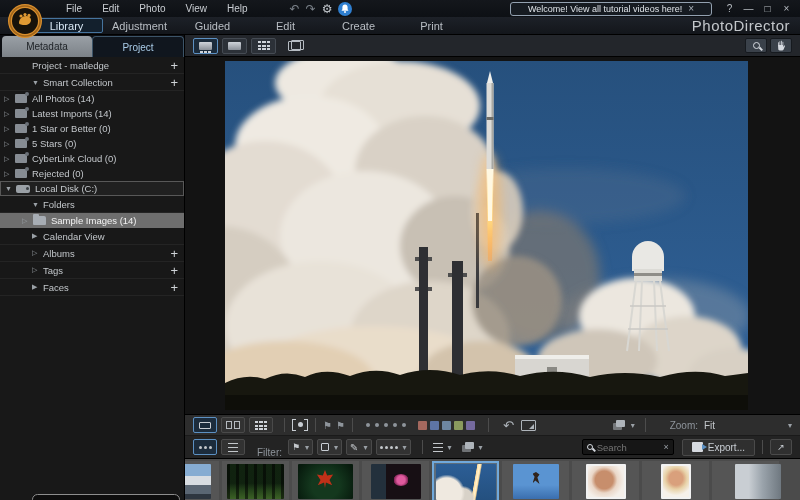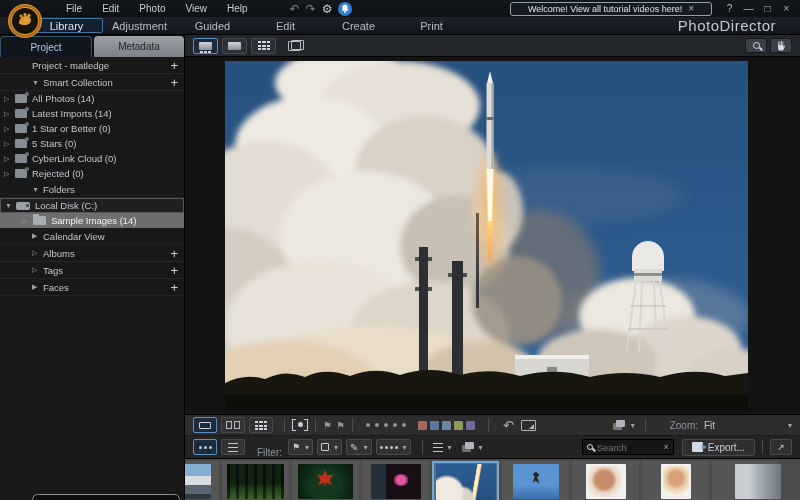--- a/index.html
+++ b/index.html
@@ -26,21 +26,21 @@
   .winctl span { font-size:10px; color:#b8bdc3; width:19px; text-align:center; }
 
   
   .modetabs { position:absolute; left:0; top:17px; width:800px; height:18px;
     background:linear-gradient(#1d2128,#13161b); border-bottom:1px solid #000;
     display:flex; align-items:center; }
   .mtab { width:73px; text-align:center; font-size:11px; color:#b9bec4; }
   .mtab:first-child { margin-left:30px; }
   .mtab.active { border:1px solid #46749e; background:#13202d; color:#d7e6f3;
     border-radius:2px; height:15px; line-height:14px; }
-  .brand { margin-left:auto; margin-right:24px; font-size:15px; color:#c3c7cb; letter-spacing:.5px; }
+  .brand { margin-left:auto; margin-right:10px; font-size:15px; color:#c3c7cb; letter-spacing:.5px; }
 
   
   .body { position:absolute; top:35px; left:0; width:800px; height:465px; display:flex; }
   .sidebar { position:relative; width:185px; height:465px; background:#181818;
     border-right:1px solid #000; overflow:hidden; }
   .main { position:relative; width:615px; height:465px; display:flex; flex-direction:column; }
 
   
   .ptabs { display:flex; height:22px; background:#0c0e12; }
   .ptab { flex:1; display:flex; align-items:center; justify-content:center;
@@ -245,22 +245,22 @@
     <span class="mtab">Edit</span>
     <span class="mtab">Create</span>
     <span class="mtab">Print</span>
     <span class="brand">PhotoDirector</span>
   </div>
 
   <div class="body">
 
     <div class="sidebar">
       <div class="ptabs">
+        <span class="ptab inactive">Metadata</span>
         <span class="ptab active">Project</span>
-        <span class="ptab inactive">Metadata</span>
       </div>
       <div class="tree">
         <div class="t-row t-hdr">
           <span class="t-label">Project - matledge</span>
           <span class="plus">+</span>
         </div>
         <div class="t-row t-hdr">
           <span class="tw">▼</span>
           <span class="t-label">Smart Collection</span>
           <span class="plus">+</span>
@@ -287,29 +287,29 @@
         </div>
         <div class="t-row t-item ind1">
           <span class="tw">▷</span>
           <span class="ic"></span>
           <span class="t-label">CyberLink Cloud (0)</span>
         </div>
         <div class="t-row t-item ind1">
           <span class="tw">▷</span>
           <span class="ic"></span>
           <span class="t-label">Rejected (0)</span>
-        </div>
-        <div class="t-row t-hdr">
-          <span class="tw">▼</span>
-          <span class="t-label">Folders</span>
         </div>
         <div class="t-row t-item ind1 row-drive">
           <span class="tw">▼</span>
           <span class="ic ic-disk"></span>
           <span class="t-label">Local Disk (C:)</span>
+        </div>
+        <div class="t-row t-hdr">
+          <span class="tw">▼</span>
+          <span class="t-label">Folders</span>
         </div>
         <div class="t-row t-item ind2 row-selected">
           <span class="tw">▷</span>
           <span class="ic ic-folder"></span>
           <span class="t-label">Sample Images (14)</span>
         </div>
         <div class="t-row t-hdr">
           <span class="tw">▶</span>
           <span class="t-label">Calendar View</span>
         </div>

